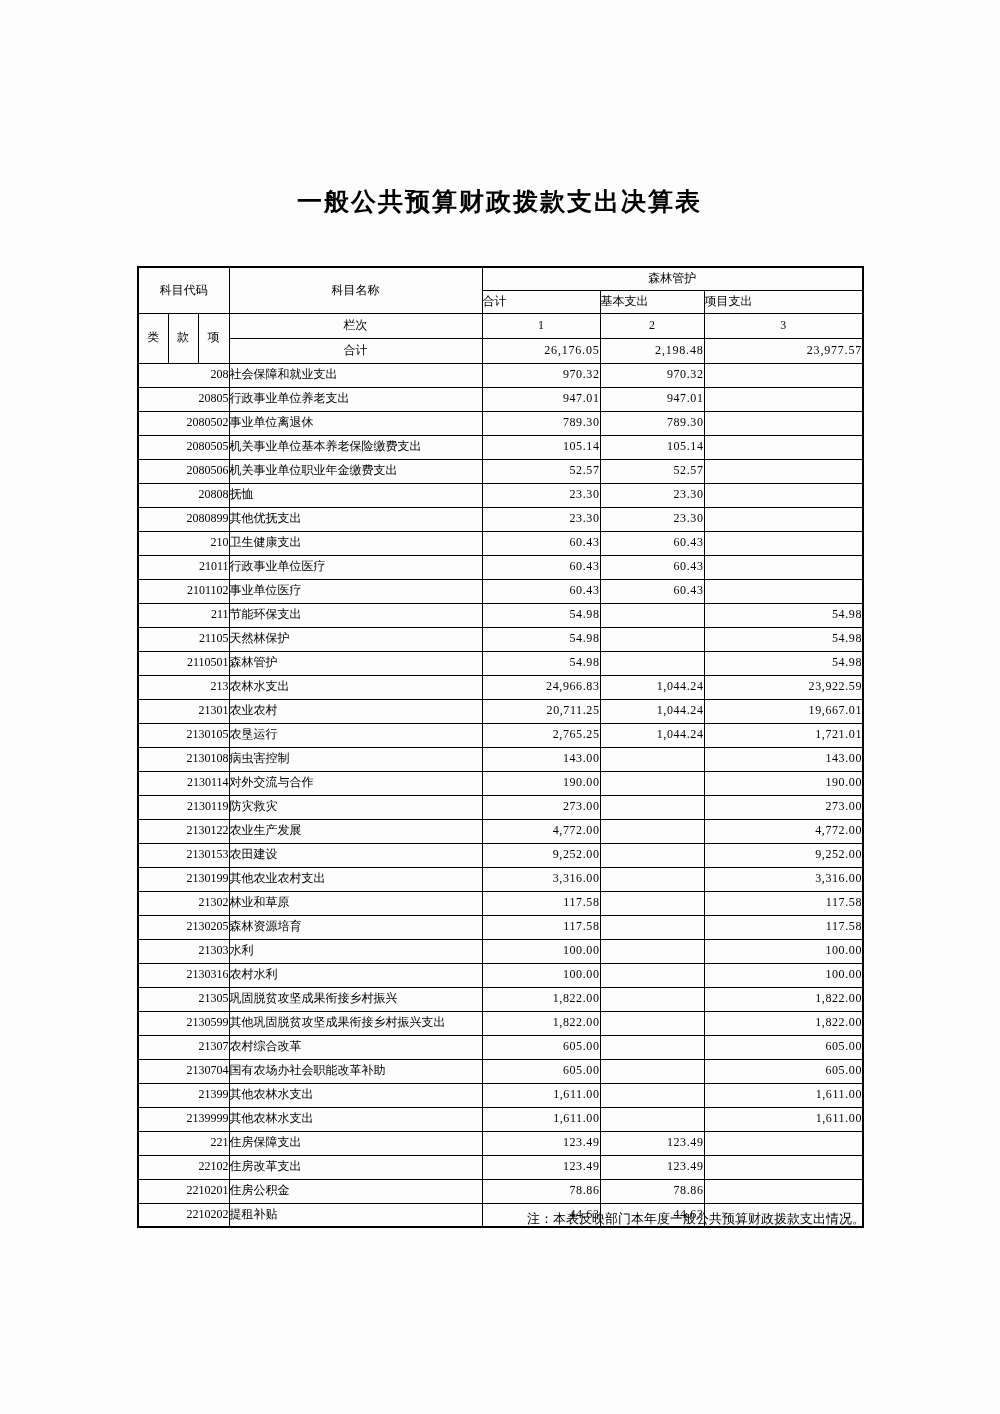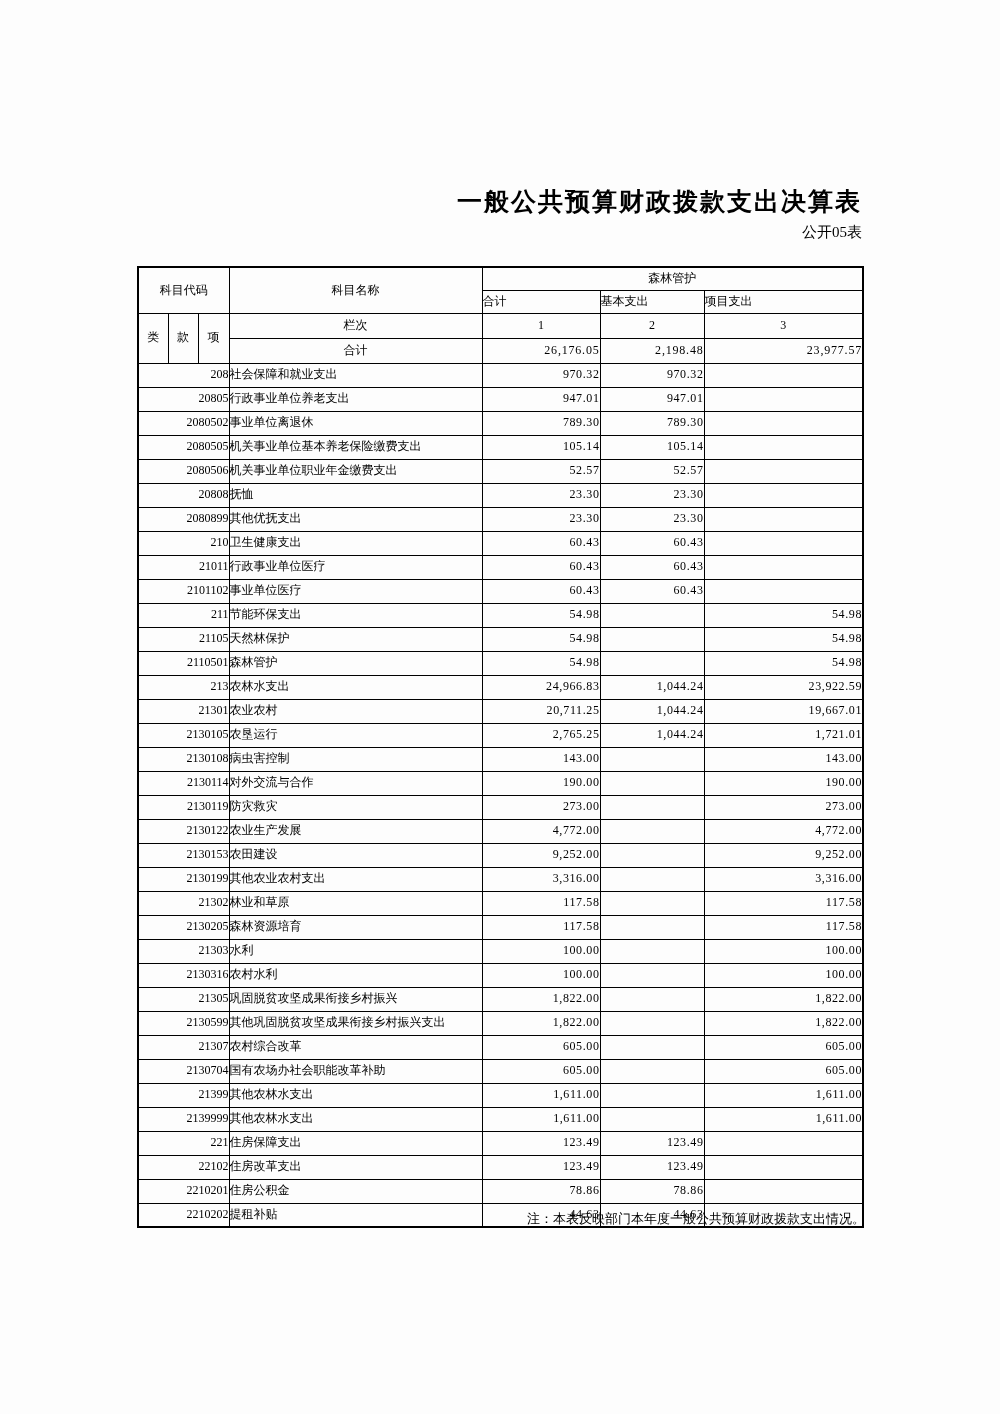--- a/index.html
+++ b/index.html
@@ -11,21 +11,21 @@
     background: #fdfdfd;
     font-family: "Liberation Serif", "DejaVu Serif", serif;
     color: #000;
     overflow: hidden;
   }
   .doc-title {
     position: absolute;
     top: 185px;
     left: 137px;
     width: 725px;
-    text-align: right;
+    text-align: center;
     font-family: "Liberation Sans", "DejaVu Sans", sans-serif;
     font-weight: bold;
     font-size: 25px;
     letter-spacing: 2px;
     white-space: nowrap;
   }
   .form-code {
     position: absolute;
     top: 223px;
     left: 137px;
@@ -90,21 +90,20 @@
     letter-spacing: 1px;
   }
 </style>
 </head>
 <body>
 
 <div class="page">
 
   <div class="doc-title">一般公共预算财政拨款支出决算表</div>
 
-  <div class="form-code">公开05表</div>
 
 
   <table class="budget">
     <colgroup>
       <col style="width:30px">
         <col style="width:30px">
         <col style="width:31px">
       <col style="width:253px">
       <col style="width:118px">
       <col style="width:104px">

